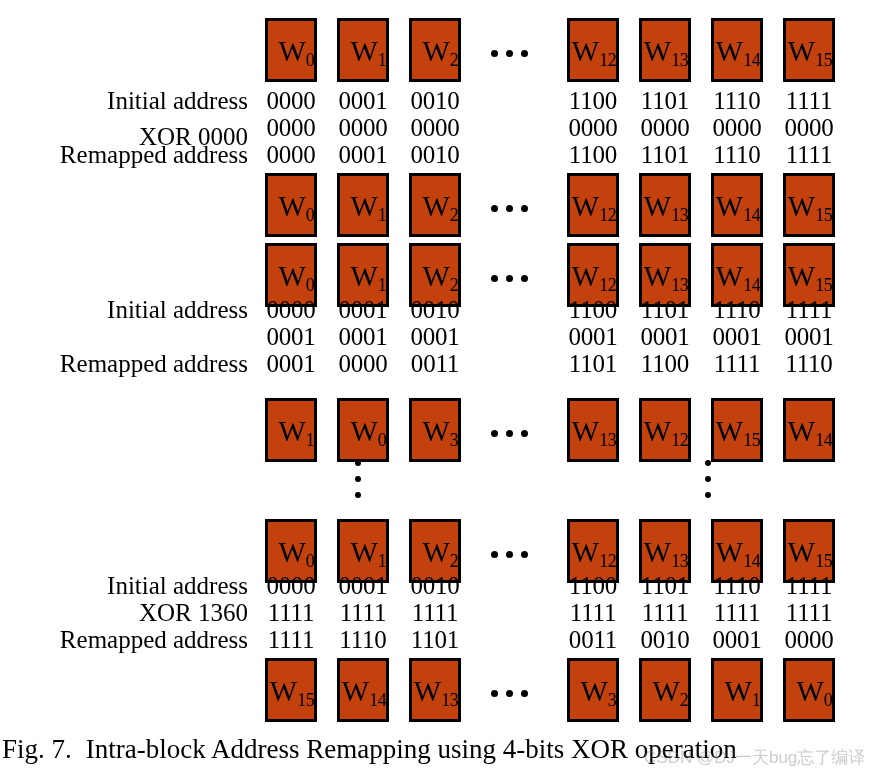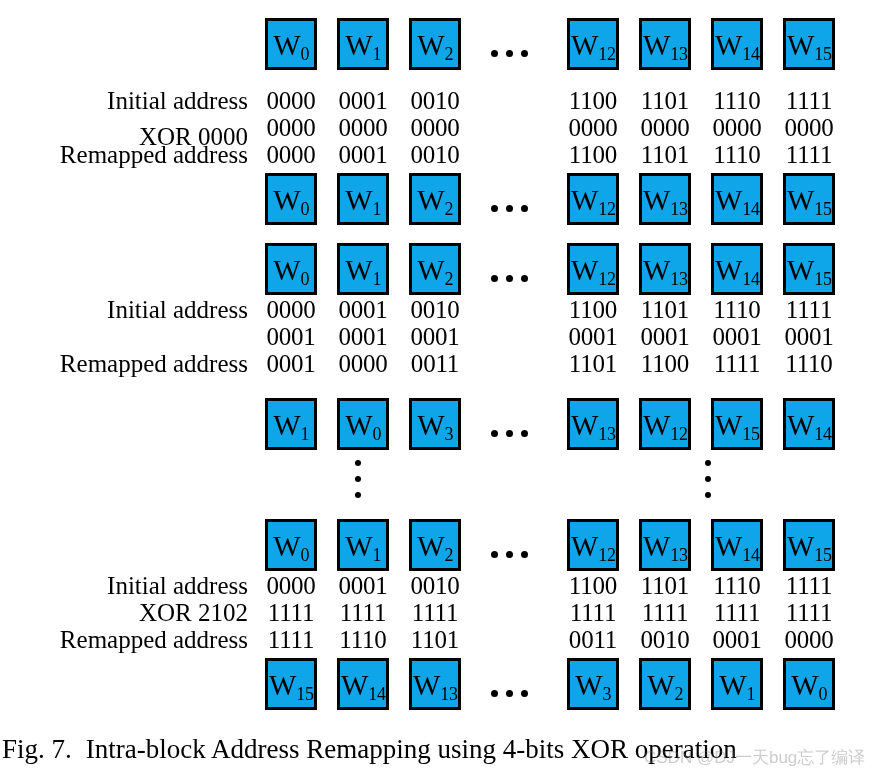--- a/index.html
+++ b/index.html
@@ -16,27 +16,27 @@
     overflow: hidden;
   }
 
   
   .abs { position: absolute; }
 
   
   .wbox {
     position: absolute;
     width: 52px;
-    height: 52px;
+    height: 64px;
     border: 3px solid #000;
     box-sizing: border-box;
-    background: #0ea5e9;
+    background: #c2410c;
     display: flex;
     align-items: center;
-    justify-content: center;
+    justify-content: flex-end;
   }
   .wbox .wlabel {
     font-family: "Liberation Serif", "DejaVu Serif", serif;
     font-size: 29px;
     line-height: 1;
     letter-spacing: -0.5px;
     white-space: nowrap;
     display: inline-block;
     position: relative;
     top: 1px;
@@ -298,21 +298,21 @@
       </div>
       <div class="hdots" style="left: 481px; top: 533px;"><span></span><span></span><span></span></div>
       <div class="labelcol" style="top: 573px; width: 256px; padding-right: 8px; box-sizing: border-box;">Initial address</div>
       <div class="digits" style="left: 265px; top: 573px;">0000</div>
       <div class="digits" style="left: 337px; top: 573px;">0001</div>
       <div class="digits" style="left: 409px; top: 573px;">0010</div>
       <div class="digits" style="left: 567px; top: 573px;">1100</div>
       <div class="digits" style="left: 639px; top: 573px;">1101</div>
       <div class="digits" style="left: 711px; top: 573px;">1110</div>
       <div class="digits" style="left: 783px; top: 573px;">1111</div>
-      <div class="labelcol" style="top: 600px; width: 256px; padding-right: 8px; box-sizing: border-box;">XOR 2102</div>
+      <div class="labelcol" style="top: 600px; width: 256px; padding-right: 8px; box-sizing: border-box;">XOR 1360</div>
       <div class="digits" style="left: 265px; top: 600px;">1111</div>
       <div class="digits" style="left: 337px; top: 600px;">1111</div>
       <div class="digits" style="left: 409px; top: 600px;">1111</div>
       <div class="digits" style="left: 567px; top: 600px;">1111</div>
       <div class="digits" style="left: 639px; top: 600px;">1111</div>
       <div class="digits" style="left: 711px; top: 600px;">1111</div>
       <div class="digits" style="left: 783px; top: 600px;">1111</div>
       <div class="labelcol" style="top: 627px; width: 256px; padding-right: 8px; box-sizing: border-box;">Remapped address</div>
       <div class="digits" style="left: 265px; top: 627px;">1111</div>
       <div class="digits" style="left: 337px; top: 627px;">1110</div>

